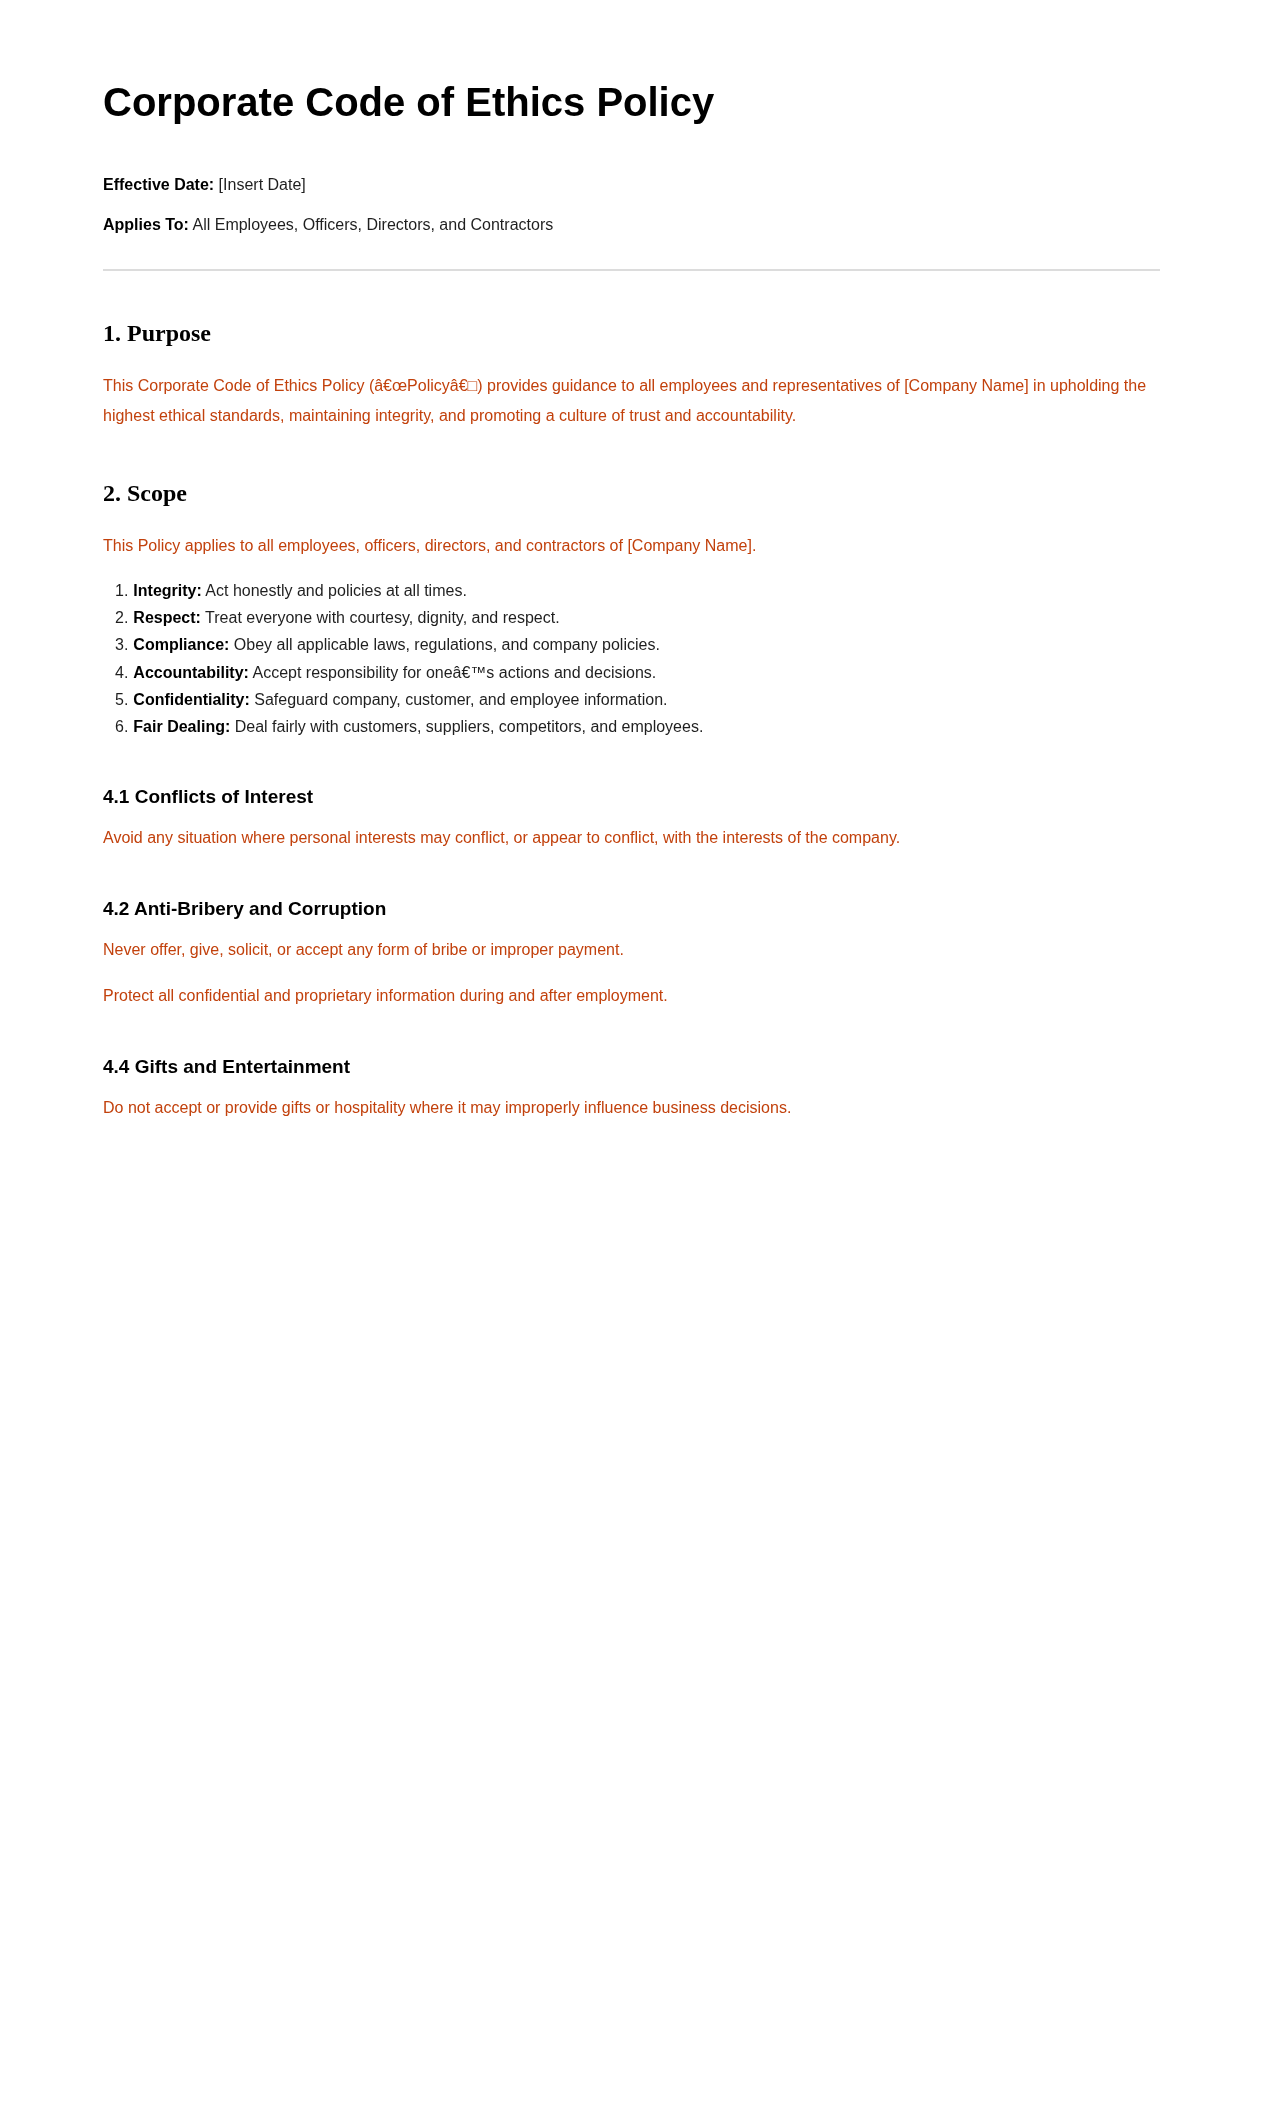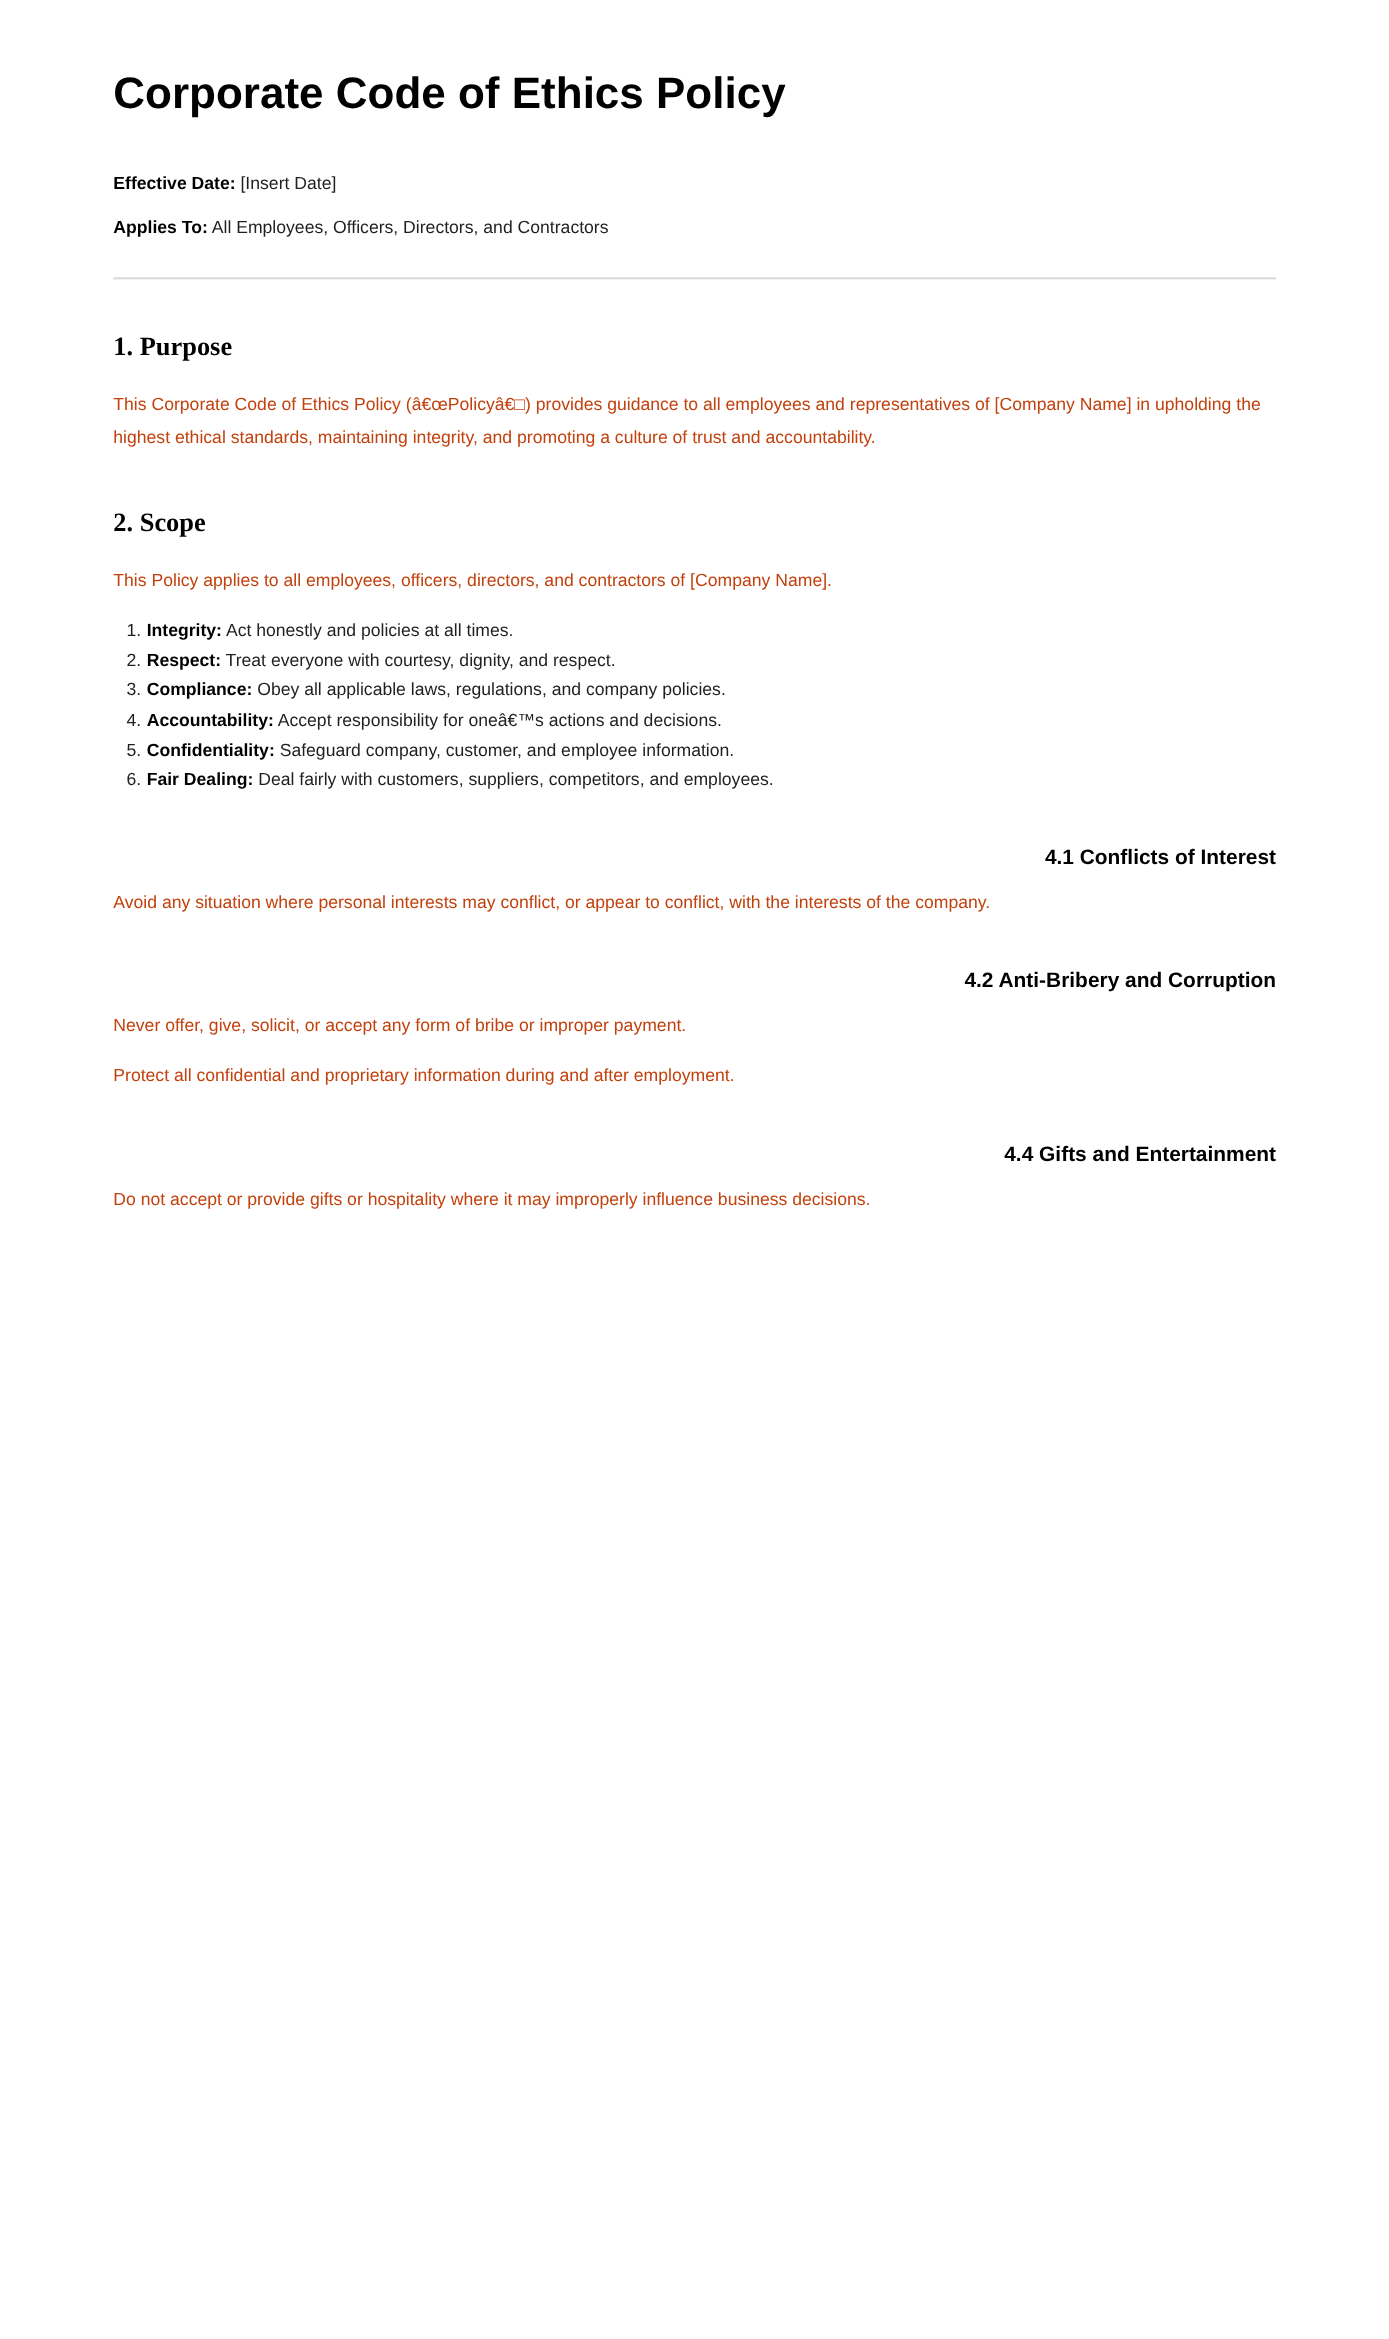--- a/index.html
+++ b/index.html
@@ -11,21 +11,21 @@
     width: 1263px;
     height: 2126px;
     background: #ffffff;
     overflow: hidden;
     position: relative;
     font-family: "Liberation Sans", sans-serif;
     color: #1f1f1f;
   }
   .doc {
     width: 1057px;
-    margin: 0 auto;
+    margin: 17px auto;
     padding-top: 62px;
   }
   h1.doc-title {
     font-size: 40px;
     line-height: 1.15;
     font-weight: bold;
     color: #000000;
     margin: 0 0 50px 0;
   }
   .meta-line {
@@ -50,21 +50,20 @@
     color: #000000;
     margin: 48px 0 24px 0;
     font-family: Liberation Serif, serif;
   }
   h3.subsection-heading {
     font-size: 19px;
     line-height: 1.2;
     font-weight: bold;
     color: #000000;
     margin: 46px 0 14px 0;
-    text-align: right;
   }
   p.body-text {
     font-size: 16px;
     line-height: 1.85;
     margin: 0 0 16px 0;
     color: #c2410c;
   }
   ol.principles {
     list-style: none;
     margin: 0 0 16px 0;

